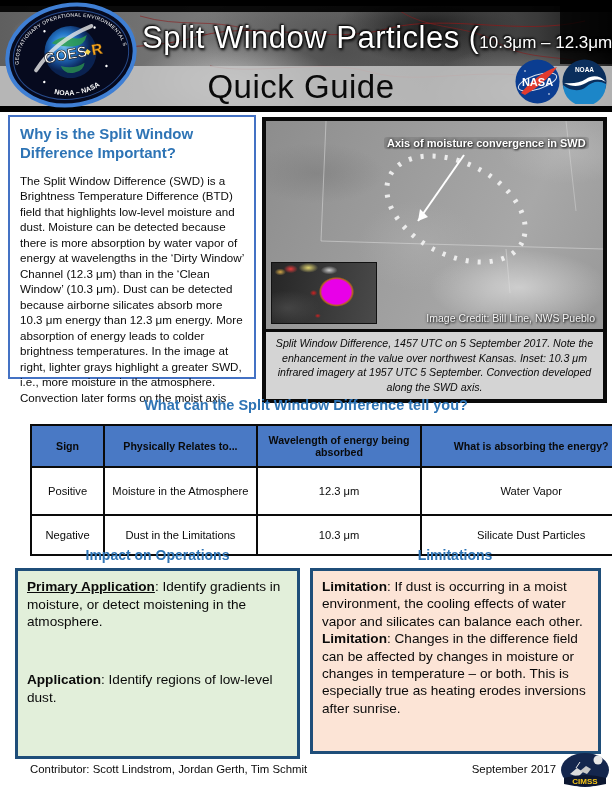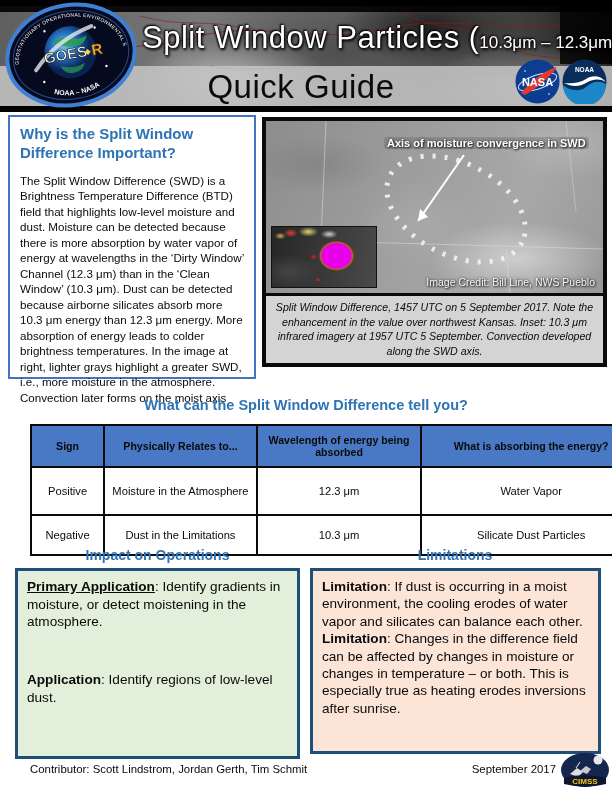--- a/index.html
+++ b/index.html
@@ -50,21 +50,21 @@
   .why-panel {
     position:absolute; left:8px; top:115px; width:248px; height:264px;
     background:#fff; border:2px solid #4472C4; padding:8px 9px 6px 10px;
   }
   .why-heading { color:#2E74B5; font-size:15px; font-weight:bold; line-height:1.25; margin-bottom:10px; }
   .why-body { color:#0a0a0a; font-size:11.6px; line-height:1.34; text-align:left; }
 
   
   .figure { position:absolute; left:262px; top:117px; width:345px; border:4px solid #0a0a0a; background:#0a0a0a; }
   .fig-img {
-    position:relative; width:337px; height:172px; overflow:hidden;
+    position:relative; width:337px; height:208px; overflow:hidden;
     background:
       radial-gradient(120px 50px at 75% 80%, rgba(255,255,255,.45), rgba(255,255,255,0) 75%),
       radial-gradient(90px 40px at 15% 25%, rgba(120,120,120,.5), rgba(0,0,0,0) 75%),
       radial-gradient(100px 45px at 90% 15%, rgba(190,190,190,.5), rgba(0,0,0,0) 70%),
       radial-gradient(80px 60px at 45% 60%, rgba(175,175,175,.55), rgba(0,0,0,0) 75%),
       linear-gradient(115deg, #8d8d8d 0%, #9d9d9d 40%, #a8a8a8 70%, #989898 100%);
   }
   .fig-img svg.overlay { position:absolute; inset:0; }
   .fig-annot {
     position:absolute; left:118px; top:16px; color:#fff; font-size:11px; font-weight:bold;
@@ -268,21 +268,21 @@
 
   <div class="sec-head impact">Impact on Operations</div>
   <div class="sec-head limits">Limitations</div>
 
   <div class="impact-box">
     <div class="p1"><span class="lbl-bu">Primary Application</span><span>: Identify gradients in moisture, or detect moistening in the atmosphere.</span></div>
     <div class="p2"><span class="lbl-b">Application</span><span>: Identify regions of low-level dust.</span></div>
   </div>
 
   <div class="limits-box">
-    <div><span class="lbl-b">Limitation</span><span>: If dust is occurring in a moist environment, the cooling erodes of water vapor and silicates can balance each other.</span></div>
+    <div><span class="lbl-b">Limitation</span><span>: If dust is occurring in a moist environment, the cooling effects of water vapor and silicates can balance each other.</span></div>
     <div><span class="lbl-b">Limitation</span><span>: Changes in the difference field can be affected by changes in moisture or changes in temperature – or both.  This is especially true as heating erodes inversions after sunrise.</span></div>
   </div>
 
   <div class="footer-contrib">Contributor: Scott Lindstrom, Jordan Gerth, Tim Schmit</div>
   <div class="footer-date">September 2017</div>
   <svg class="cimss-logo" viewBox="0 0 50 36">
     <ellipse cx="25" cy="18" rx="24" ry="17" fill="#14264d"></ellipse>
     <circle cx="38" cy="8" r="4.5" fill="#e8e8e8"></circle>
     <path d="M10,22 l7,-6 l6,4 l-5,5 z" fill="#dcdcdc"></path>
     <path d="M20,19 l6,-5 l5,3 l-4,5 z" fill="#c8c8c8"></path>

